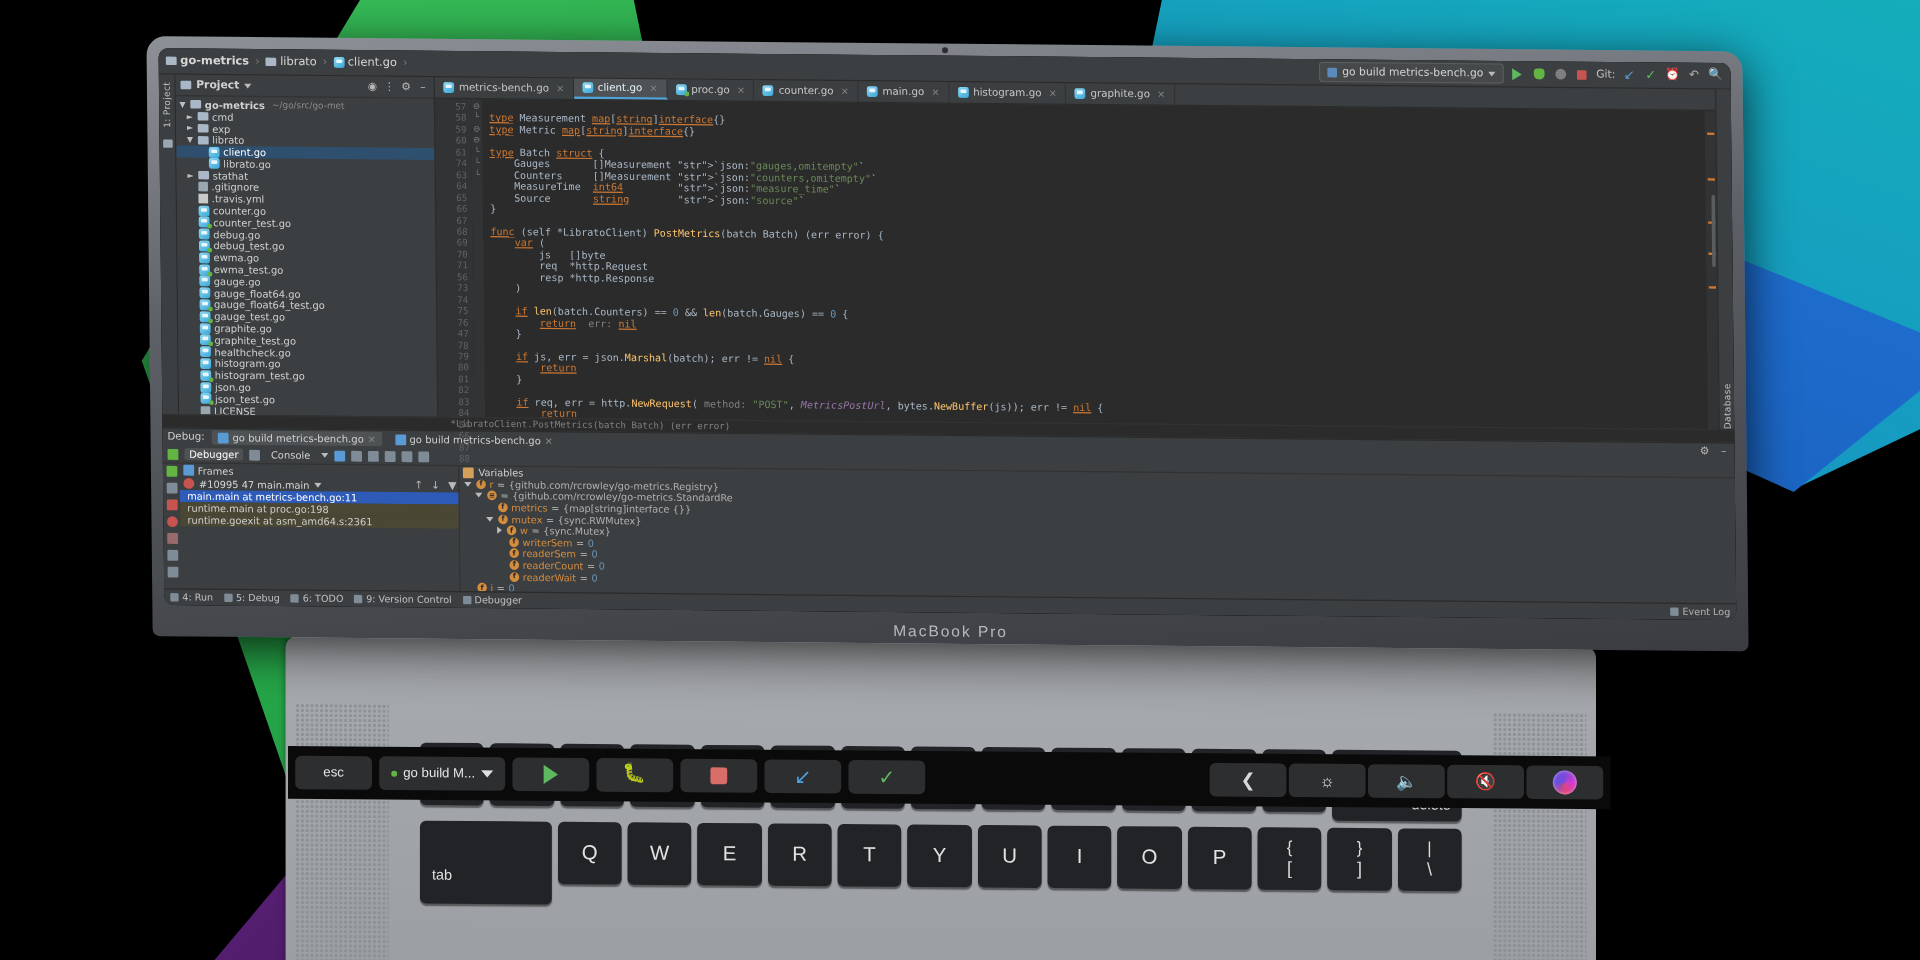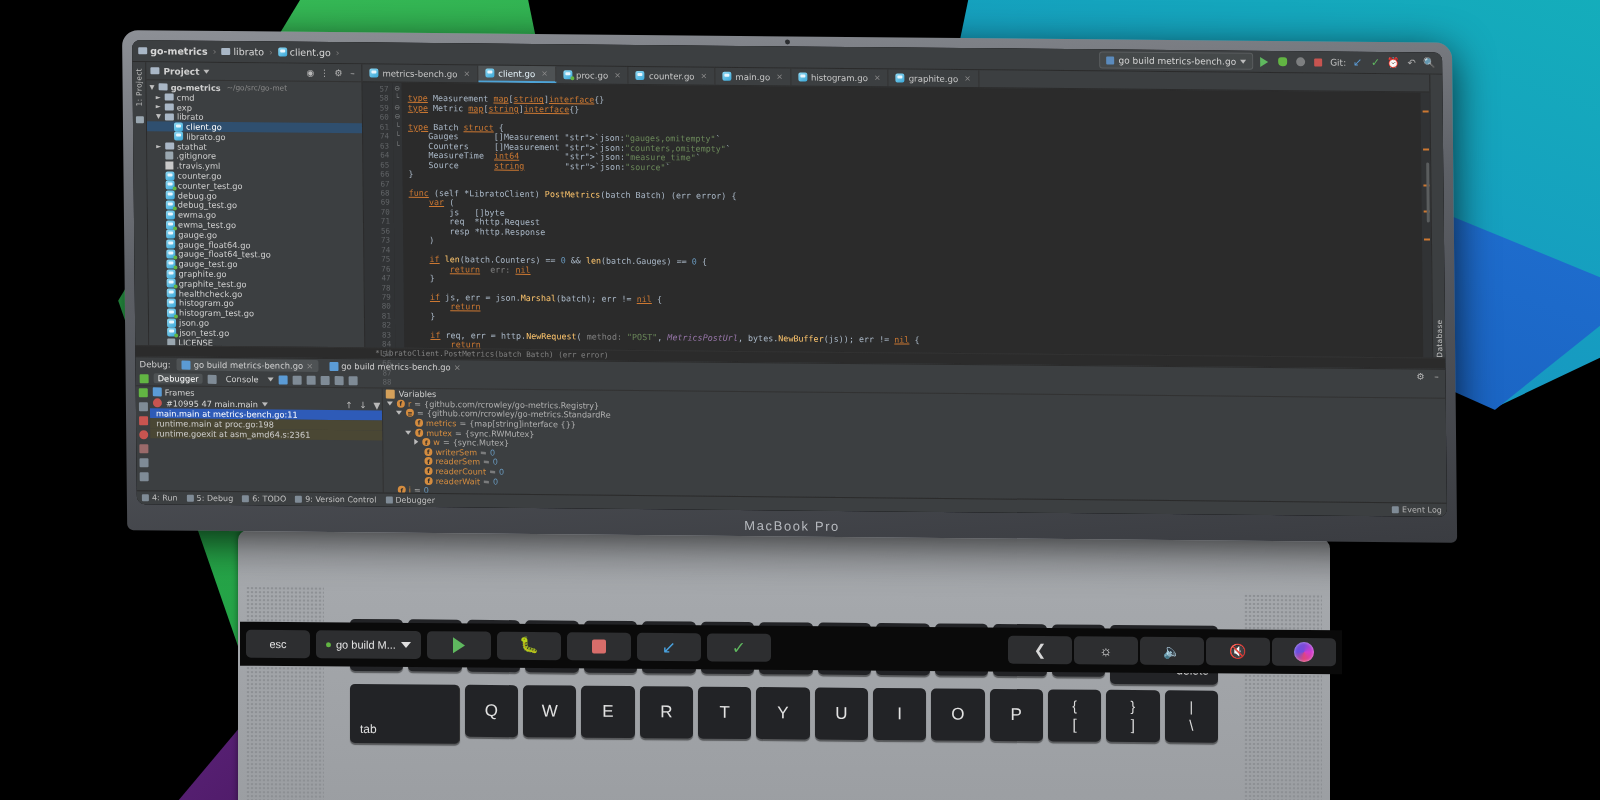--- a/index.html
+++ b/index.html
@@ -239,21 +239,21 @@
         border-top:6px solid #e0e0e0;}
 
   
   .krow{display:flex;gap:5px;margin-bottom:6px;}
   .key{background:#222326;border-radius:5px;height:52px;flex:1;
        display:flex;flex-direction:column;align-items:center;justify-content:center;
        color:#e2e2e2;font-size:15px;box-shadow:0 2px 1px rgba(0,0,0,.45);}
   .key .top{font-size:14px;line-height:17px;color:#dcdcdc;}
   .key .bot{font-size:15px;line-height:19px;color:#dcdcdc;}
   .key.wide{flex:1.85;align-items:flex-end;justify-content:flex-end;padding:0 9px 7px 0;}
-  .key.tab{flex:1.85;align-items:flex-start;justify-content:flex-end;padding:0 0 7px 10px;font-size:12px;}
+  .key.tab{flex:1.85;align-items:flex-start;justify-content:flex-end;padding:0 0 17px 10px;font-size:12px;}
   .key.letter{font-size:17px;}
   .key .lbl{font-size:12px;}
 </style>
 </head>
 <body>
 
 <div id="bg">
   <div class="shape green-wedge"></div>
   <div class="shape teal-wedge"></div>
   <div class="shape blue-wedge"></div>

